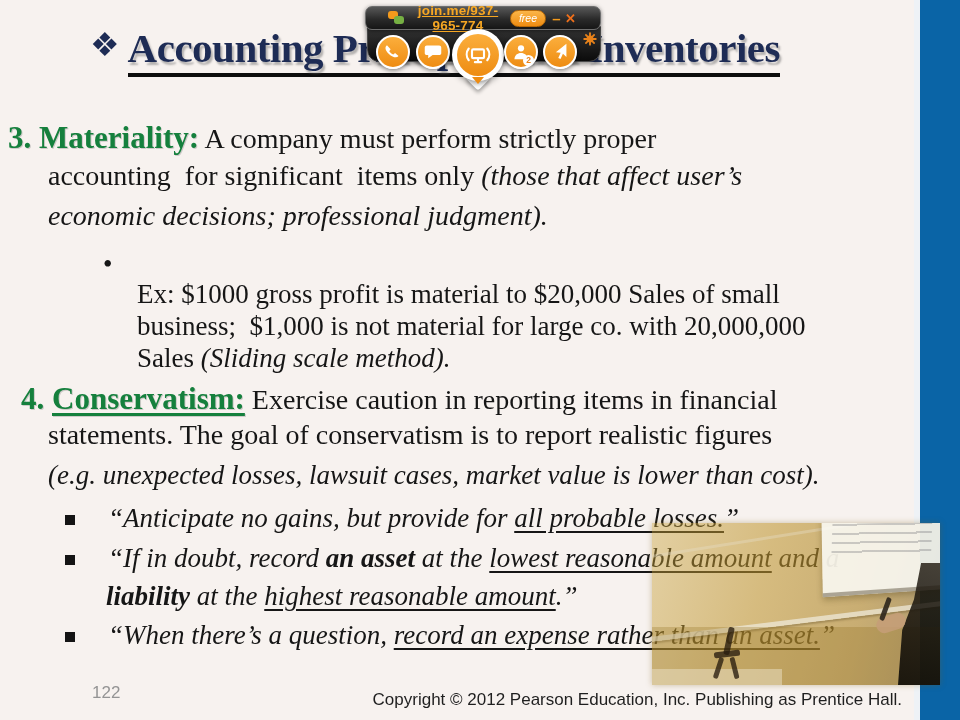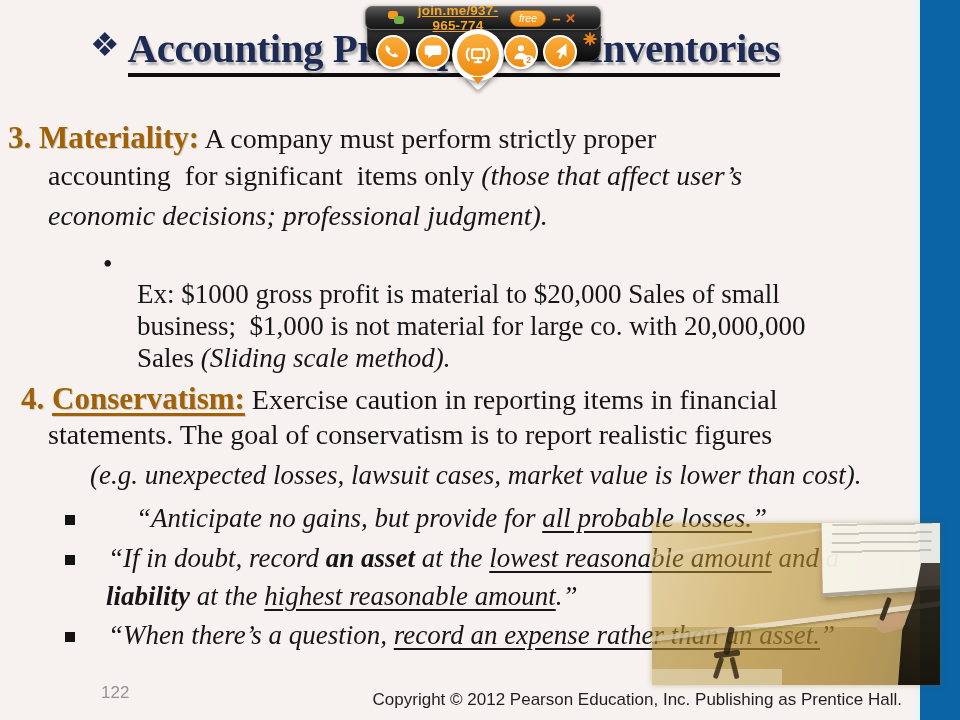--- a/index.html
+++ b/index.html
@@ -23,33 +23,33 @@
     color:#1e2c55; vertical-align:6px; margin-right:8px;
   }
   .ttext {
     font-size:41px; font-weight:bold; color:#1e2c55; letter-spacing:-0.5px;
     border-bottom:4px solid #0d0d0d; padding-bottom:2px;
     text-shadow:2px 3px 2px rgba(100,100,100,.45);
   }
 
   
   .bodyline { font-size:28px; z-index:1; }
-  .red  { color:#a16207; font-weight:bold; font-size:31px;
+  .red  { color:#15803d; font-weight:bold; font-size:31px;
           text-shadow:1px 1px 0 rgba(130,130,130,.35); }
   .red-u { text-decoration:underline; text-underline-offset:4px; text-decoration-thickness:3px; }
   .it   { font-style:italic; }
   .b    { font-weight:bold; }
   .u    { text-decoration:underline; text-underline-offset:4px; text-decoration-thickness:2px; }
   .exline { font-size:27px; z-index:1;margin-top:30px; }
   .qline  { font-size:27px; font-style:italic; z-index:1; }
   .sqbullet { width:10px; height:10px; background:#141414; z-index:1; }
   .dotbullet { font-size:27px; z-index:1; }
 
   
-  .pagenum { left:101px; top:683px; font-family:"Liberation Sans",sans-serif;
+  .pagenum { left:92px; top:683px; font-family:"Liberation Sans",sans-serif;
              font-size:17px; color:#949494; z-index:1; }
   .copyright { right:58px; top:690px; font-family:"Liberation Sans",sans-serif;
                font-size:17px; color:#1f1f1f; z-index:25; }
 
   
   .webcam { left:652px; top:523px; width:288px; height:162px; z-index:20;
             overflow:hidden; box-shadow:0 0 6px rgba(120,90,20,.35); }
   .wc-wall { position:absolute; inset:0;
     background:linear-gradient(105deg, rgba(199,160,55,.42) 0%, rgba(190,148,46,.58) 38%,
                rgba(172,131,38,.62) 70%, rgba(118,88,24,.58) 100%); }
@@ -148,24 +148,24 @@
 <div class="line bodyline" style="left:48px; top:160px;"><span>accounting  for significant  items only </span><span class="it">(those that affect user’s</span></div>
 <div class="line bodyline it" style="left:48px; top:200px;">economic decisions; professional judgment).</div>
 
 <div class="line dotbullet" style="left:103px; top:249px;">•</div>
 <div class="line exline" style="left:137px; top:249px;">Ex: $1000 gross profit is material to $20,000 Sales of small</div>
 <div class="line exline" style="left:137px; top:281px;">business;  $1,000 is not material for large co. with 20,000,000</div>
 <div class="line exline" style="left:137px; top:313px;"><span>Sales </span><span class="it">(Sliding scale method).</span></div>
 
 <div class="line bodyline" style="left:21px; top:381px;"><span class="red">4. </span><span class="red red-u">Conservatism:</span><span> Exercise caution in reporting items in financial</span></div>
 <div class="line bodyline" style="left:48px; top:419px;">statements. The goal of conservatism is to report realistic figures</div>
-<div class="line it" style="left:48px; top:460px; font-size:27px;margin-left:42px;">(e.g. unexpected losses, lawsuit cases, market value is lower than cost).</div>
+<div class="line it" style="left:48px; top:460px; font-size:27px;">(e.g. unexpected losses, lawsuit cases, market value is lower than cost).</div>
 
 <div class="abs sqbullet" style="left:65px; top:515px;"></div>
-<div class="line qline" style="left:108px; top:503px;margin-left:28px;"><span>“Anticipate no gains, but provide for </span><span class="u">all probable losses.</span><span>”</span></div>
+<div class="line qline" style="left:108px; top:503px;"><span>“Anticipate no gains, but provide for </span><span class="u">all probable losses.</span><span>”</span></div>
 
 <div class="abs sqbullet" style="left:65px; top:555px;"></div>
 <div class="line qline" style="left:108px; top:543px;"><span>“If in doubt, record </span><span class="b">an asset</span><span> at the </span><span class="u">lowest reasonable amount</span><span> and a</span></div>
 <div class="line qline" style="left:106px; top:581px;"><span class="b">liability</span><span> at the </span><span class="u">highest reasonable amount</span><span>.”</span></div>
 
 <div class="abs sqbullet" style="left:65px; top:632px;"></div>
 <div class="line qline" style="left:108px; top:620px;"><span>“When there’s a question, </span><span class="u">record an expense rather than an asset.</span><span>”</span></div>
 
 <div class="abs pagenum">122</div>
 <div class="abs copyright">Copyright © 2012 Pearson Education, Inc. Publishing as Prentice Hall.</div>

